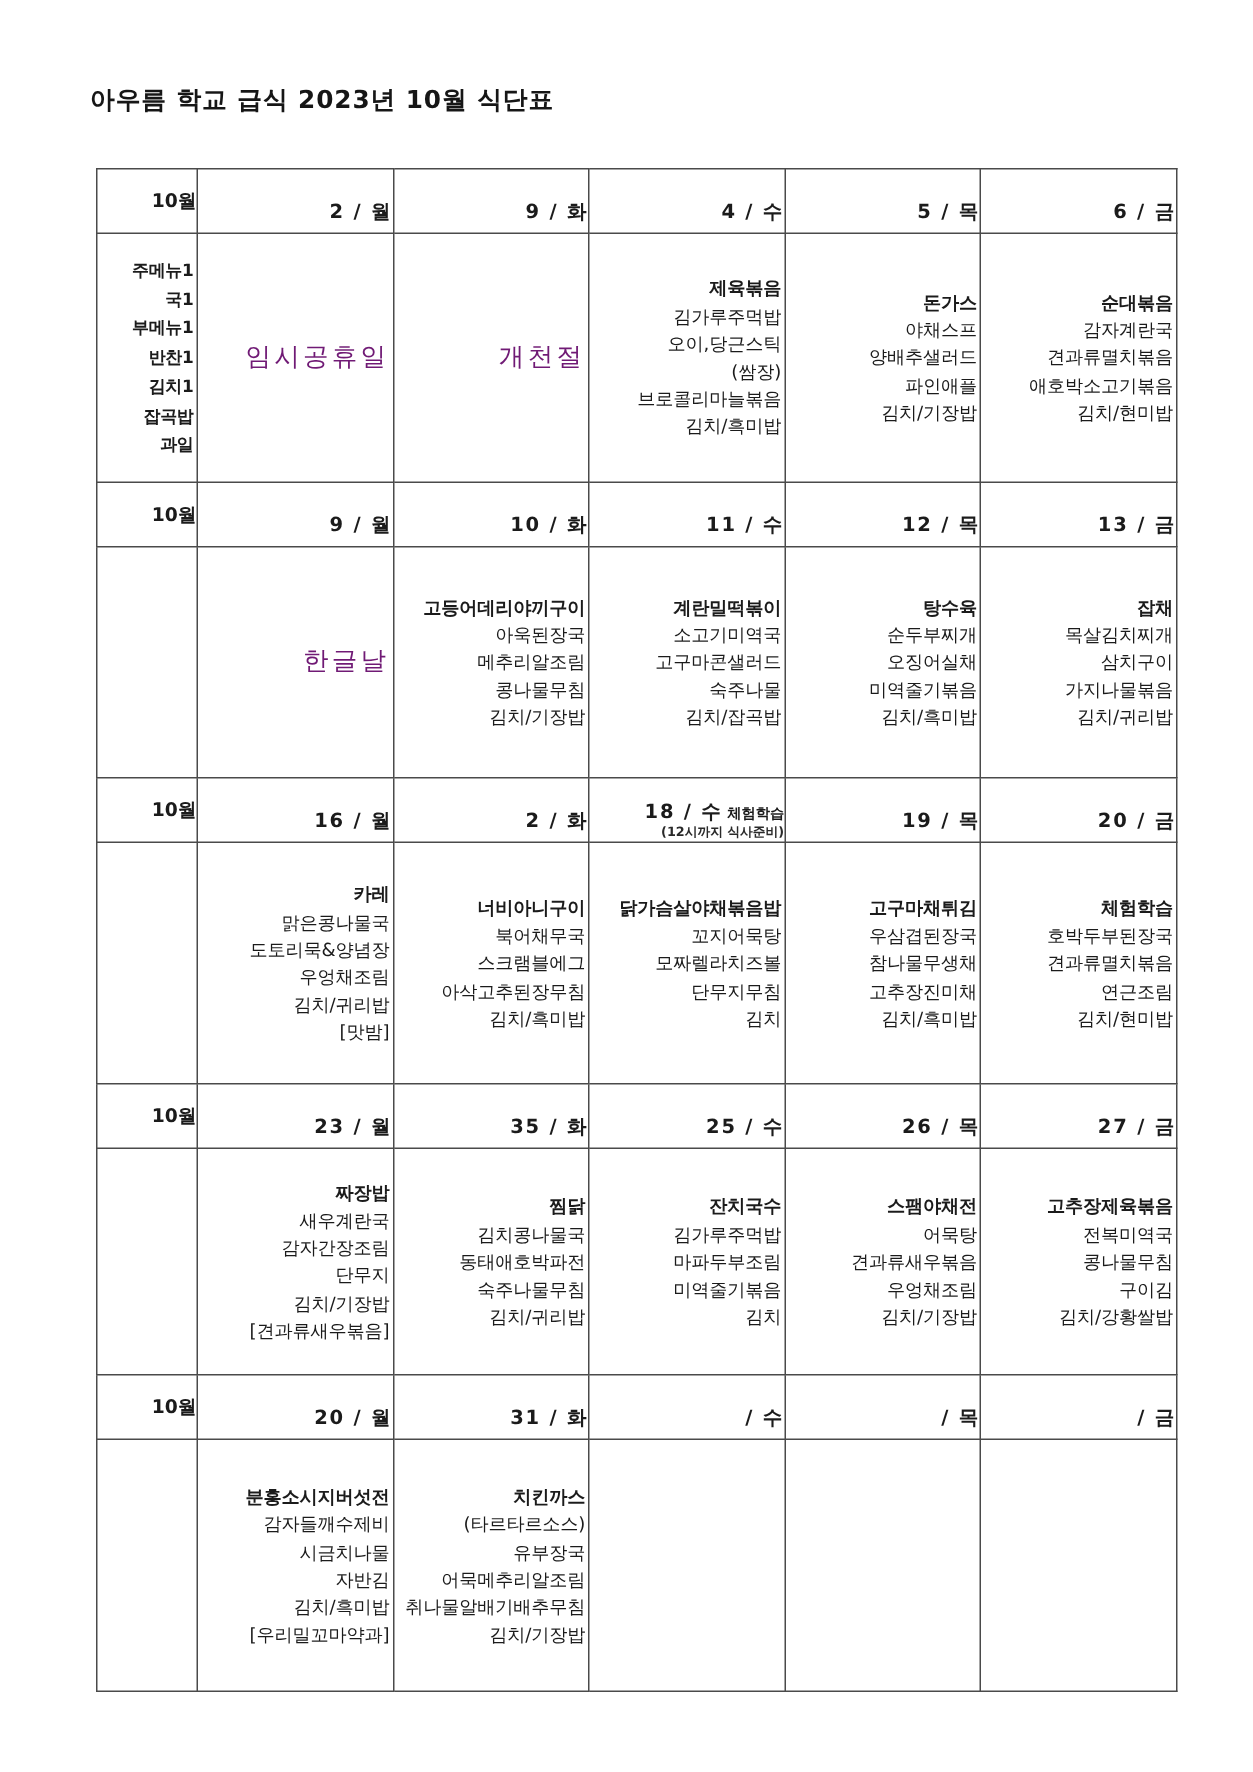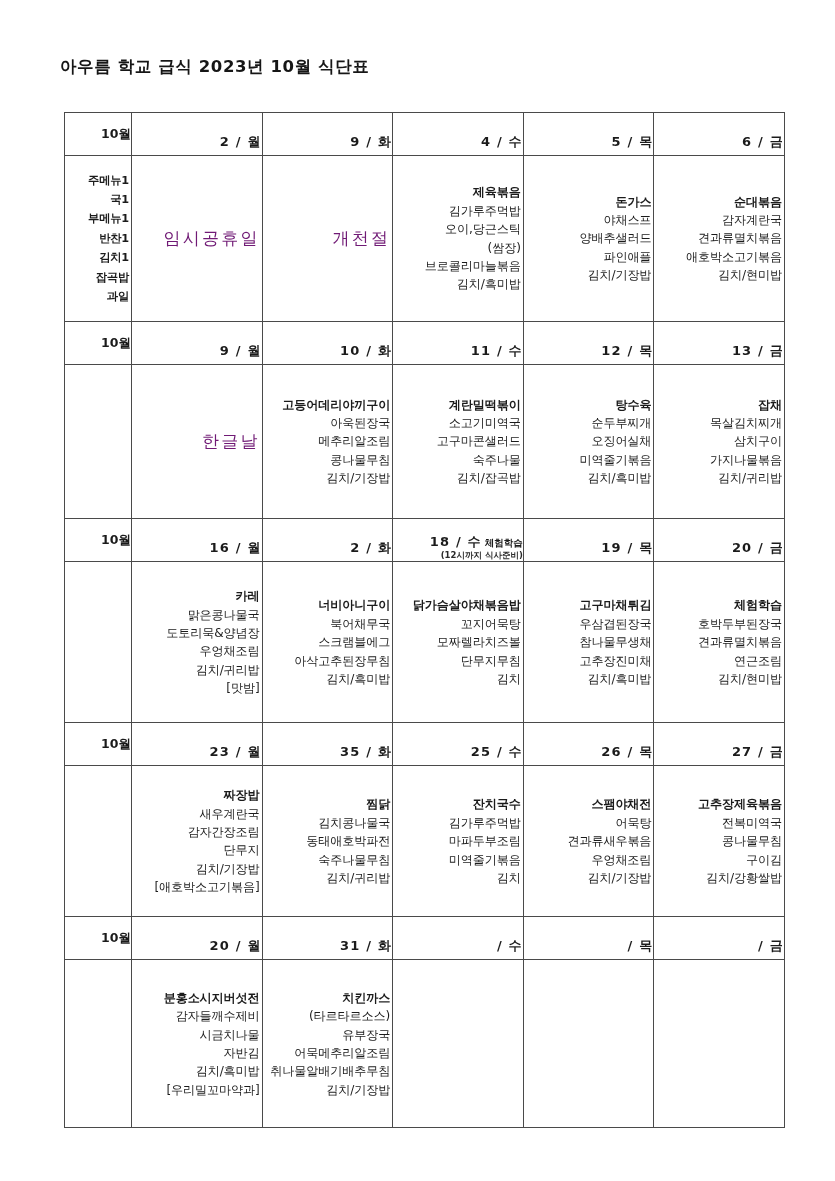--- a/index.html
+++ b/index.html
@@ -351,21 +351,21 @@
         </tr>
         <tr class="menu-row r4">
           <td class="legend-cell"></td>
           <td>
             <ul class="dish-list">
               <li class="main-dish">짜장밥</li>
               <li>새우계란국</li>
               <li>감자간장조림</li>
               <li>단무지</li>
               <li>김치/기장밥</li>
-              <li>[애호박소고기볶음]</li>
+              <li>[견과류새우볶음]</li>
             </ul>
           </td>
           <td>
             <ul class="dish-list">
               <li class="main-dish">찜닭</li>
               <li>김치콩나물국</li>
               <li>동태애호박파전</li>
               <li>숙주나물무침</li>
               <li>김치/귀리밥</li>
             </ul>

